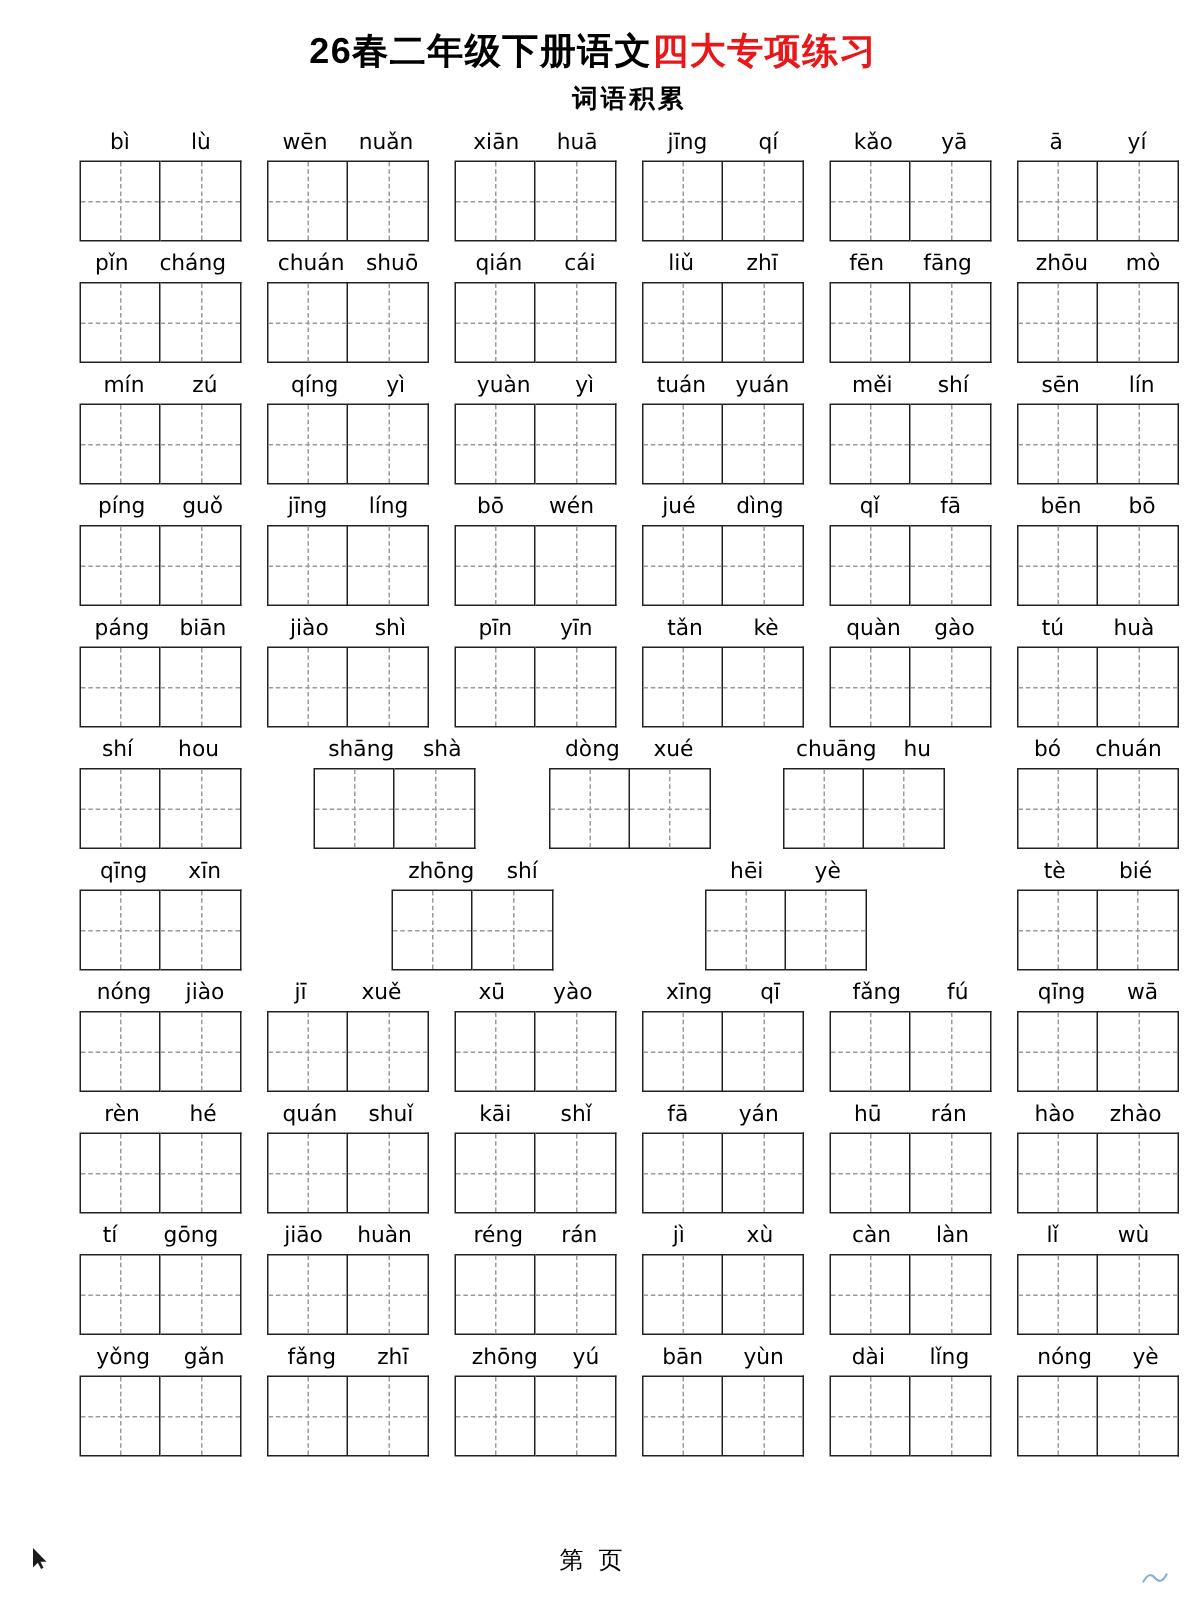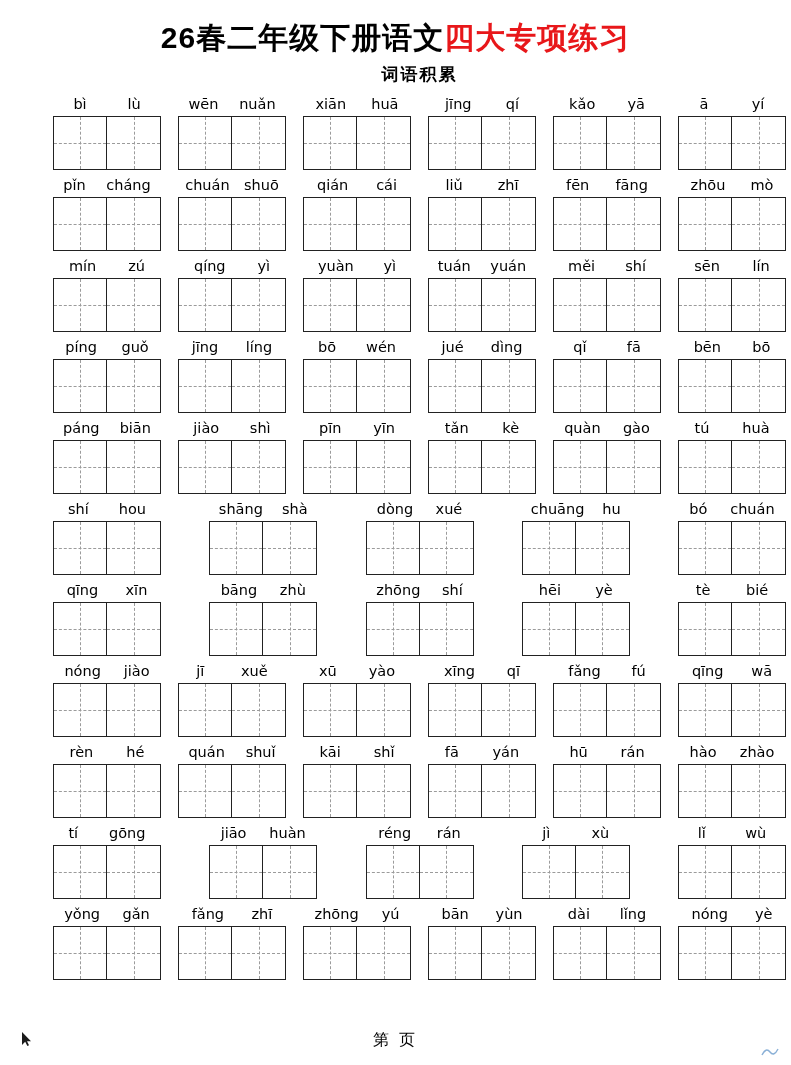--- a/index.html
+++ b/index.html
@@ -12,21 +12,21 @@
   .page {
     position: relative;
     width: 791px; height: 1065px;
     overflow: hidden;
     background: #fff;
   }
   .title {
     text-align: center;
     font-family: "Liberation Sans", sans-serif;
     font-weight: bold;
-    font-size: 30px;
+    font-size: 24px;
     letter-spacing: 1px;
     margin: 18px 0 4px 0;
     color: #000;
     white-space: nowrap;
   }
   .title .red {
     color: #e8171a;
   }
   .subtitle {
     text-align: center;
@@ -513,30 +513,20 @@
             <span>qīng</span>
             <span>xīn</span>
           </div>
           <div class="boxes">
             <div class="box"></div>
             <div class="box"></div>
           </div>
         </div>
         <div class="cellgroup">
           <div class="pinyin">
-            <span>bāng</span>
-            <span>zhù</span>
-          </div>
-          <div class="boxes">
-            <div class="box"></div>
-            <div class="box"></div>
-          </div>
-        </div>
-        <div class="cellgroup">
-          <div class="pinyin">
             <span>zhōng</span>
             <span>shí</span>
           </div>
           <div class="boxes">
             <div class="box"></div>
             <div class="box"></div>
           </div>
         </div>
         <div class="cellgroup">
           <div class="pinyin">
@@ -711,20 +701,30 @@
           </div>
           <div class="boxes">
             <div class="box"></div>
             <div class="box"></div>
           </div>
         </div>
         <div class="cellgroup">
           <div class="pinyin">
             <span>jì</span>
             <span>xù</span>
+          </div>
+          <div class="boxes">
+            <div class="box"></div>
+            <div class="box"></div>
+          </div>
+        </div>
+        <div class="cellgroup">
+          <div class="pinyin">
+            <span>càn</span>
+            <span>làn</span>
           </div>
           <div class="boxes">
             <div class="box"></div>
             <div class="box"></div>
           </div>
         </div>
         <div class="cellgroup">
           <div class="pinyin">
             <span>lǐ</span>
             <span>wù</span>

